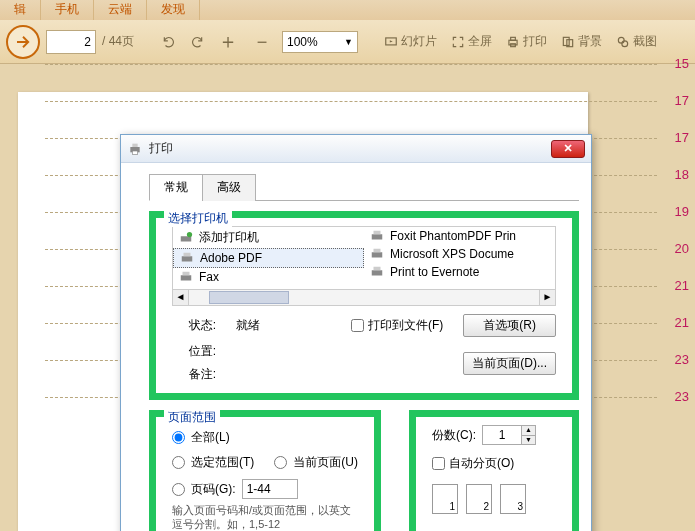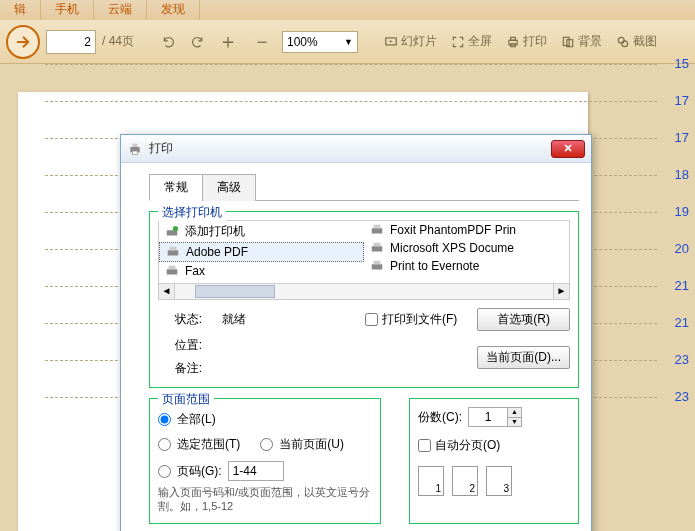--- a/index.html
+++ b/index.html
@@ -18,35 +18,35 @@
 .tbtn svg { width:14px; height:14px; }
 .zoom { width:76px; height:22px; border:1px solid #bba77d; background:#fff; display:flex; align-items:center; justify-content:space-between; padding:0 4px; }
 .tlabel { font-size:12px; }
 
 
 .canvas { position:absolute; left:0; top:64px; right:0; bottom:0; background:#e6d4ae; }
 .paper { position:absolute; left:18px; top:28px; width:570px; height:440px; background:#fff; box-shadow:1px 1px 3px rgba(0,0,0,.25); }
 .ruler { position:absolute; right:4px; top:64px; width:46px; }
 .rtick { height:37px; position:relative; }
 .rtick::before { content:""; position:absolute; left:-600px; right:34px; top:0; border-top:1px dashed #b9a77e; }
-.rtick span { position:absolute; right:2px; top:-8px; color:#1d4ed8; font-size:13px; }
+.rtick span { position:absolute; right:2px; top:-8px; color:#be185d; font-size:13px; }
 
 
 .dialog { position:absolute; left:120px; top:134px; width:472px; background:#fff; border:1px solid #7aa5cc; box-shadow:2px 2px 8px rgba(0,0,0,.3); }
 .titlebar { height:28px; background:linear-gradient(#fdfdfd,#e2eaf4); border-bottom:1px solid #c9d6e6; display:flex; align-items:center; padding:0 6px; }
 .titlebar .ticon { width:16px; height:16px; margin-right:6px; }
 .titlebar .title { color:#2a2a2a; flex:1; }
 .closebtn { width:34px; height:18px; background:linear-gradient(#e67,#c21); border:1px solid #8b1a1a; border-radius:3px; color:#fff; display:flex; align-items:center; justify-content:center; font-weight:bold; font-size:11px; }
 
 .dlgbody { padding:10px 12px 12px;margin-left:16px; }
 .tabs { display:flex; border-bottom:1px solid #b1b1b1; }
 .dtab { padding:4px 14px; border:1px solid #b1b1b1; border-bottom:none; background:#f2f2f2; margin-right:-1px; position:relative; top:1px; }
 .dtab.active { background:#fff; border-bottom:1px solid #fff; }
 
-.group { border:1px solid #22c55e; margin-top:10px; padding:8px 8px 10px; position:relative; }
+.group { border:7px solid #22c55e; margin-top:10px; padding:8px 16px 10px; position:relative; }
 .group .glabel { position:absolute; top:-8px; left:8px; background:#fff; padding:0 4px; color:#003399; }
 
 .plist { border:1px solid #ccc; height:64px; overflow:hidden; display:flex; }
 .pcol { width:50%; }
 .pitem { display:flex; align-items:center; gap:6px; padding:2px 6px; white-space:nowrap; overflow:hidden; }
 .pitem.selected { border:1px dotted #666; background:#e8f0fb; }
 .picon { width:14px; height:14px; }
 
 .hsb { height:16px; display:flex; border:1px solid #ccc; border-top:none; }
 .hsb .arrow { width:16px; background:#eee; border-right:1px solid #ccc; text-align:center; line-height:14px; font-size:10px; }

